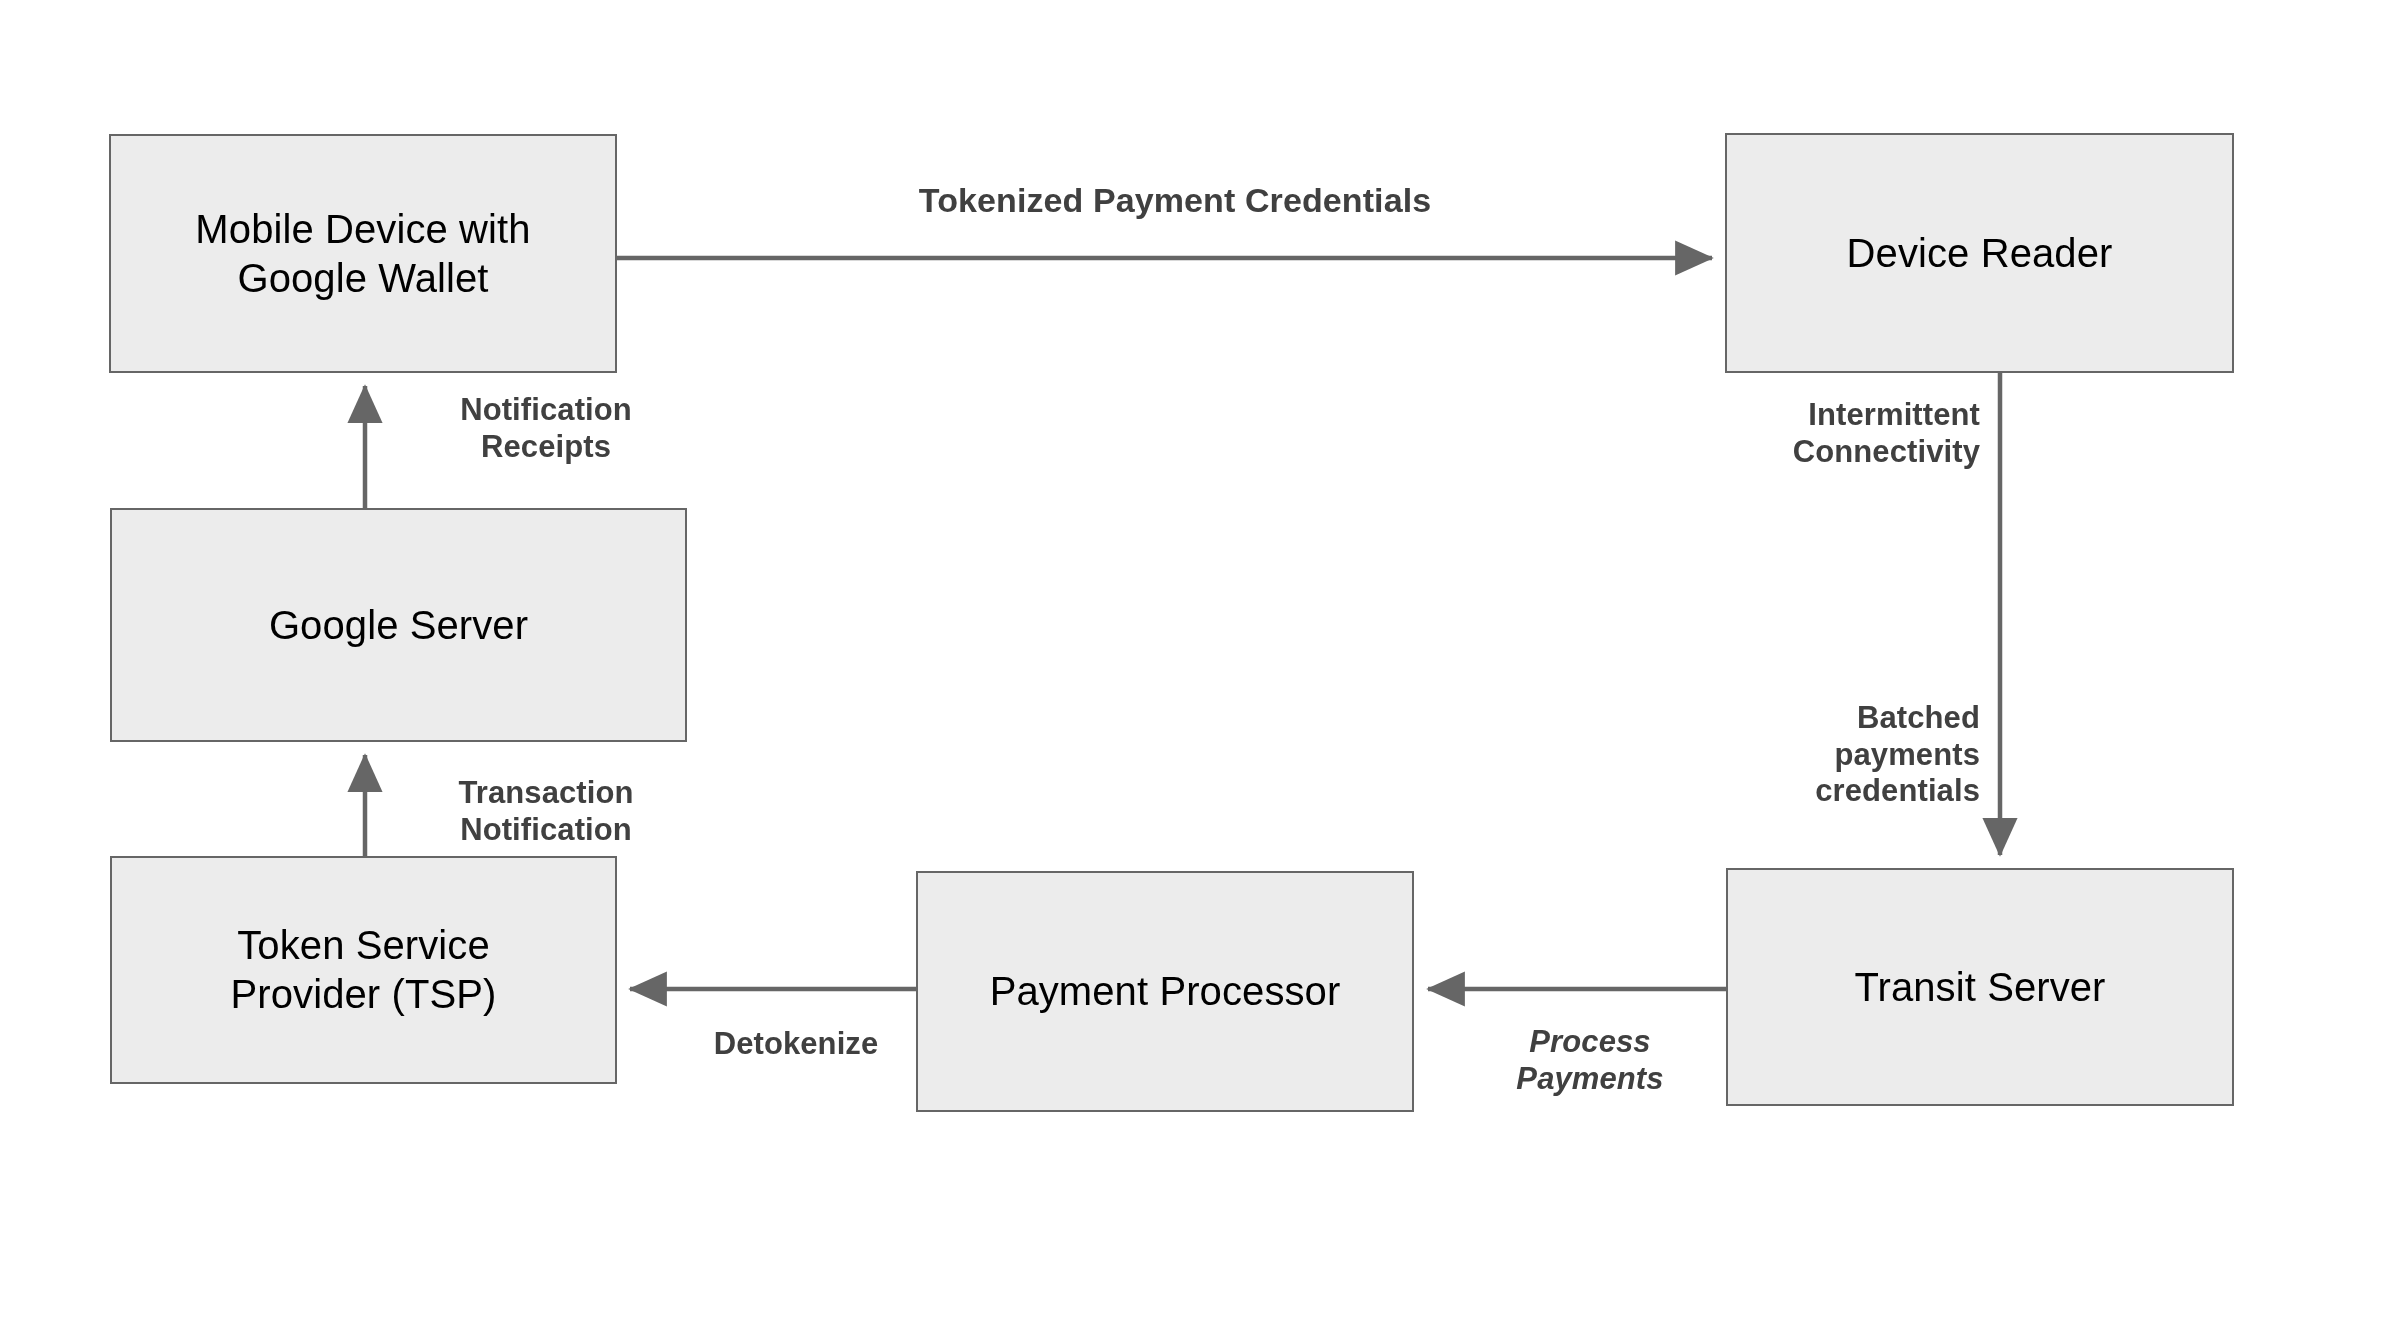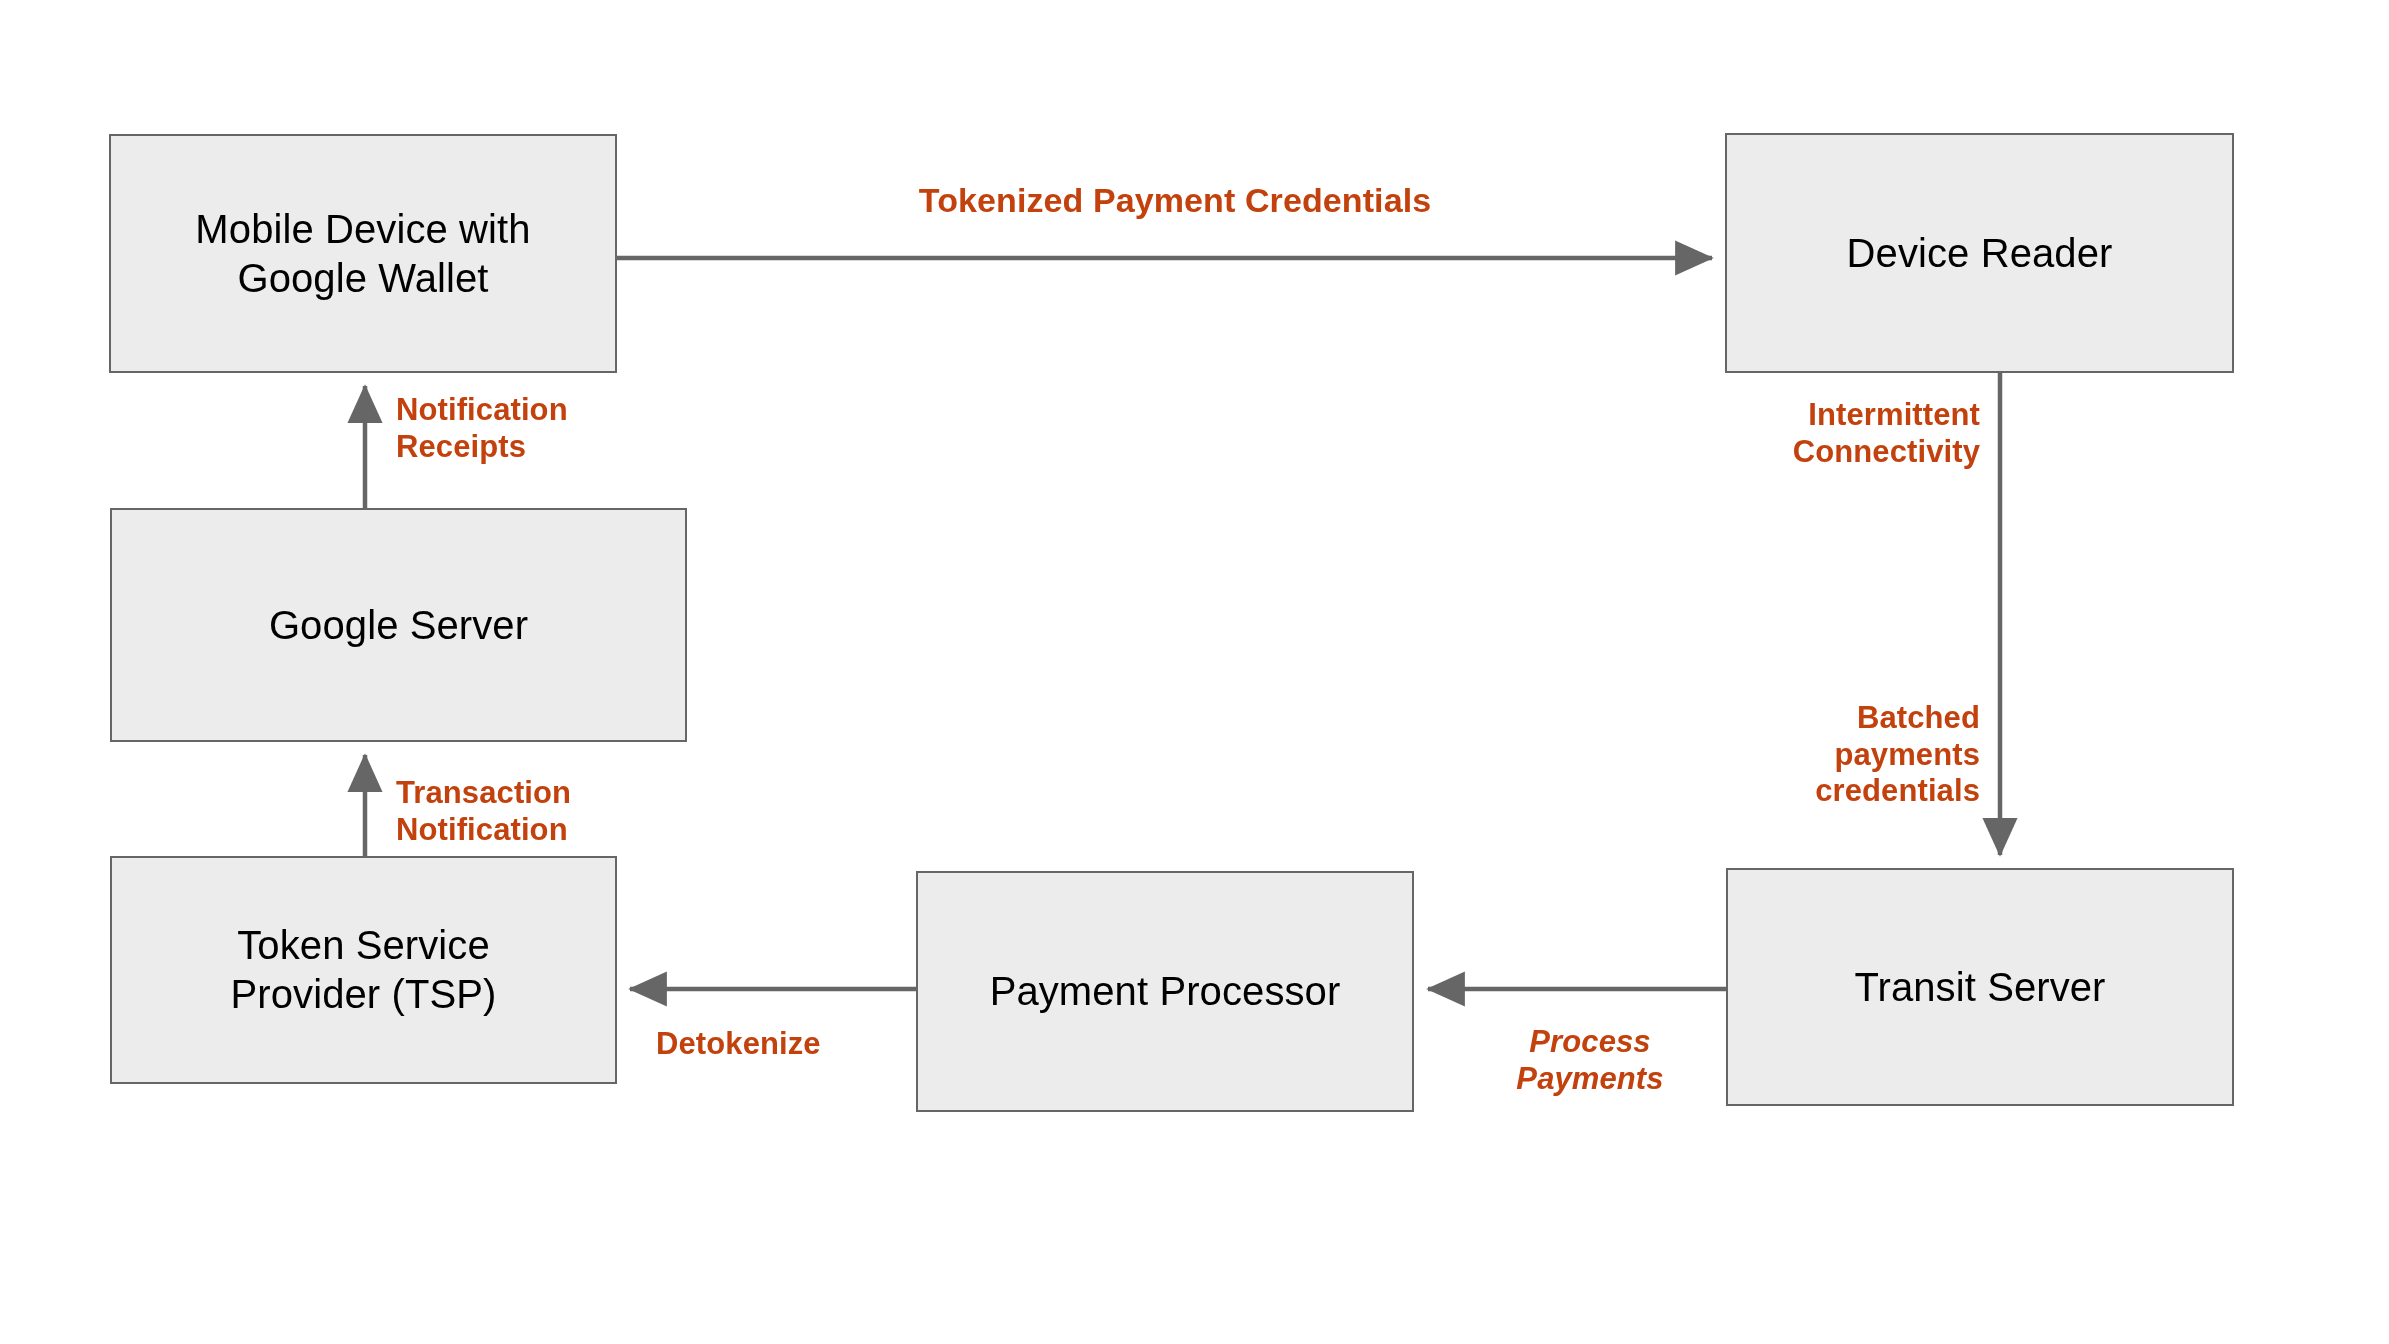--- a/index.html
+++ b/index.html
@@ -35,28 +35,28 @@
     text-align: center;
     color: #000000;
     font-size: 40px;
     font-weight: 400;
     line-height: 1.22;
     white-space: pre-line;
     letter-spacing: 0.1px;
   }
   .edge-label {
     position: absolute;
-    color: #c2410c;
+    color: #404040;
     font-weight: bold;
     font-size: 31px;
     line-height: 1.18;
     white-space: pre-line;
     letter-spacing: 0.1px;
   }
-  .lbl-left   { text-align: left; }
+  .lbl-left   { text-align: center; }
   .lbl-right  { text-align: right; }
   .lbl-center { text-align: center; }
   .lbl-big    { font-size: 34px; }
 </style>
 </head>
 <body>
 
 <div id="canvas">
 
   <svg id="edges" viewBox="0 0 2389 1344" xmlns="http://www.w3.org/2000/svg">

